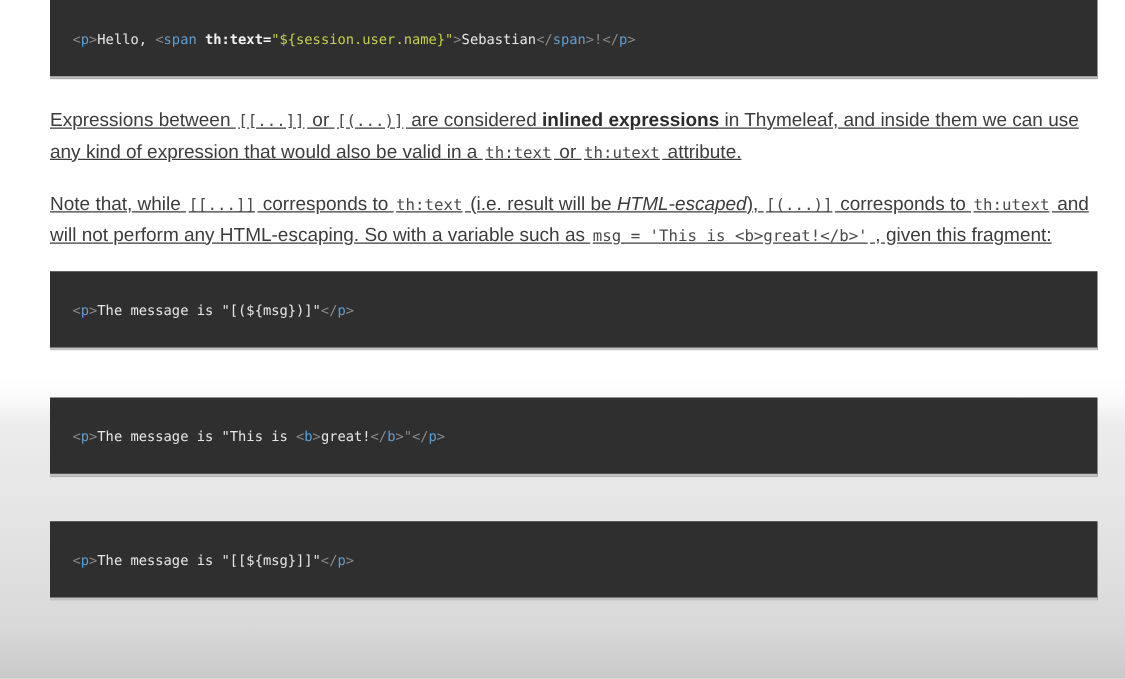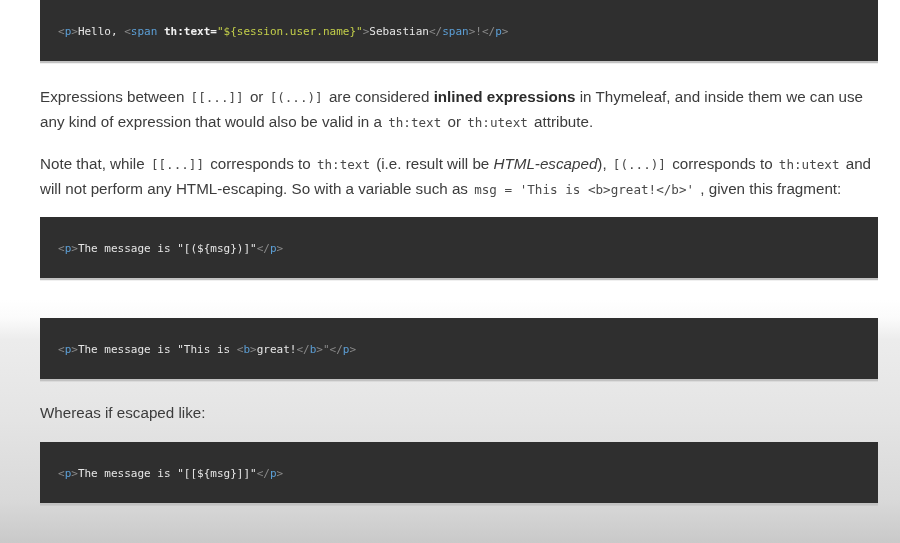--- a/index.html
+++ b/index.html
@@ -57,20 +57,21 @@
   .t-str    { color: #c3cf4a; }
   .t-text   { color: #e6e6e6; }
 
   
   p.prose {
     margin: 0;
     color: #3c3c3c;
     font-size: 15.2px;
     line-height: 1.62;
     padding: 0 16px 0 40px;
+    text-decoration: underline;
   }
   p.prose b { font-weight: bold; color: #2b2b2b; }
   p.prose i { font-style: italic; }
 
   code.inline {
     font-family: "DejaVu Sans Mono", monospace;
     font-size: 12.6px;
     color: #4a4a4a;
     background: transparent;
     padding: 0 2px;
@@ -105,19 +106,18 @@
 
   <div class="gap-a"></div>
 
 
   <div class="gap-c"></div>
 
   <div class="codeblock"><span class="t-punct">&lt;</span><span class="t-tag">p</span><span class="t-punct">&gt;</span><span class="t-text">The message is "This is </span><span class="t-punct">&lt;</span><span class="t-tag">b</span><span class="t-punct">&gt;</span><span class="t-text">great!</span><span class="t-punct">&lt;/</span><span class="t-tag">b</span><span class="t-punct">&gt;"</span><span class="t-punct">&lt;/</span><span class="t-tag">p</span><span class="t-punct">&gt;</span></div>
 
   <div class="gap-d"></div>
 
-  <p class="prose"><span>Whereas if escaped like:</span></p>
 
   <div class="gap-c"></div>
 
   <div class="codeblock"><span class="t-punct">&lt;</span><span class="t-tag">p</span><span class="t-punct">&gt;</span><span class="t-text">The message is "[[${msg}]]"</span><span class="t-punct">&lt;/</span><span class="t-tag">p</span><span class="t-punct">&gt;</span></div>
 
 </div>
 
 </body></html>

